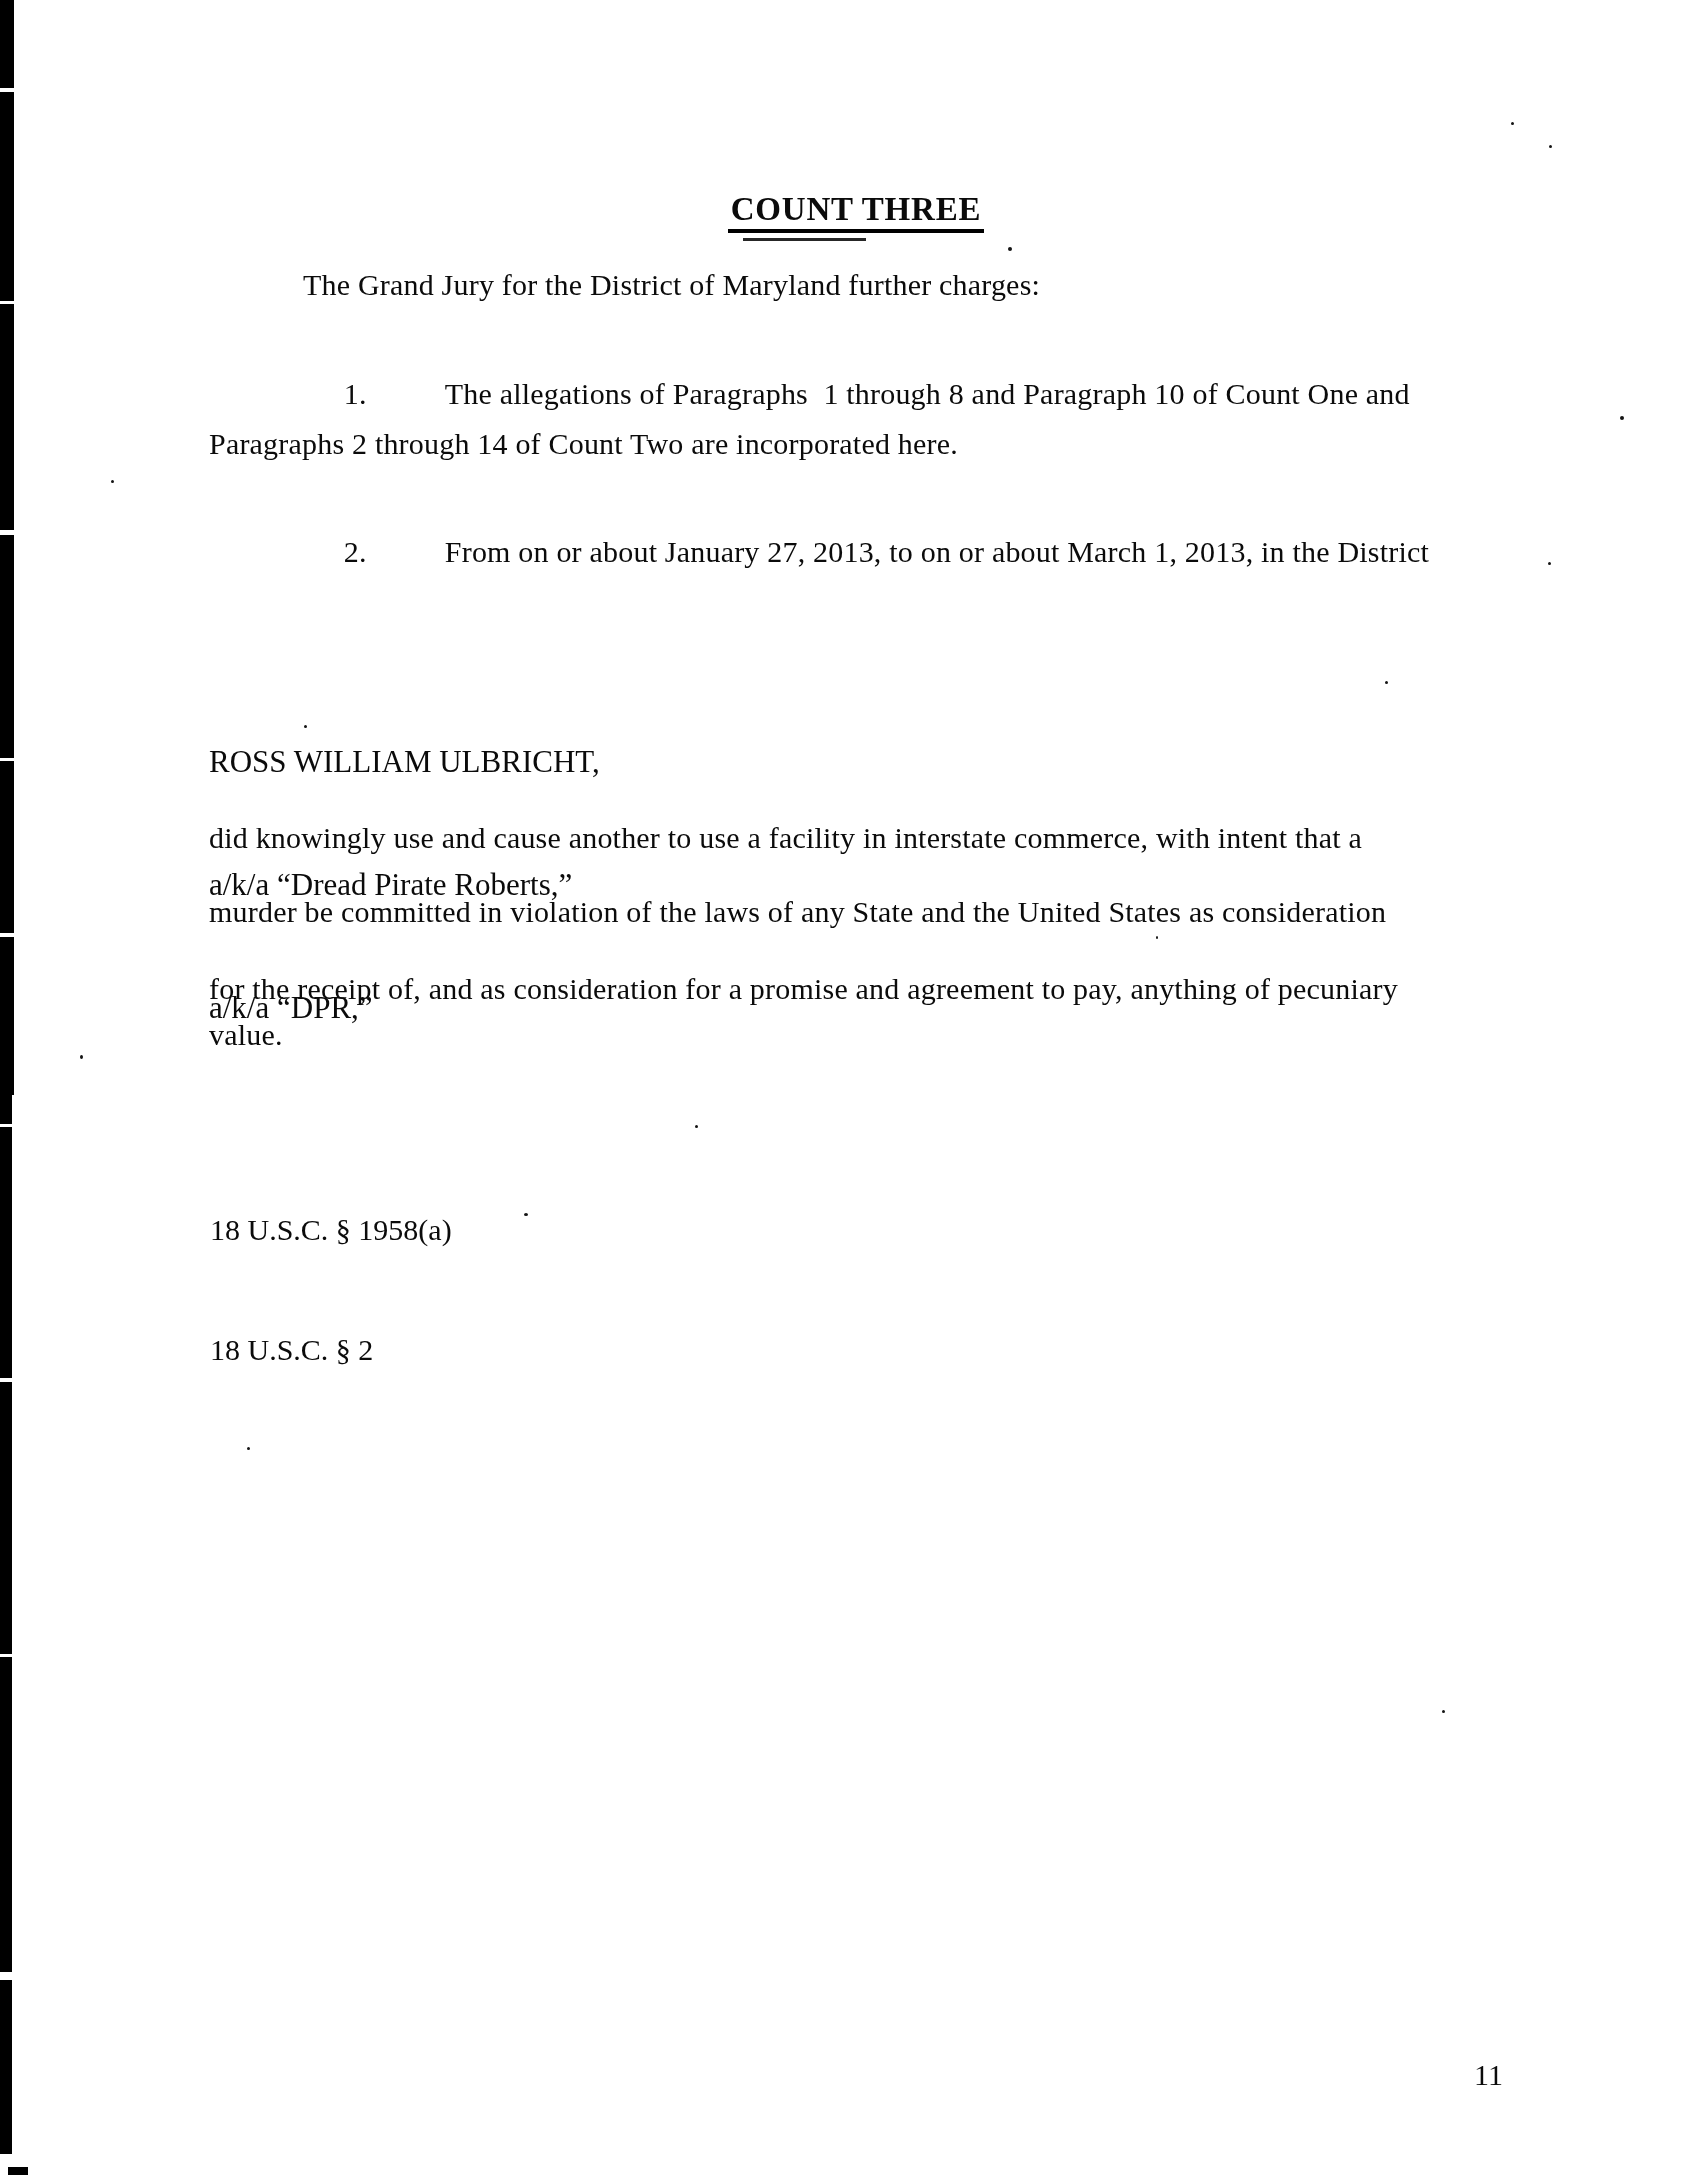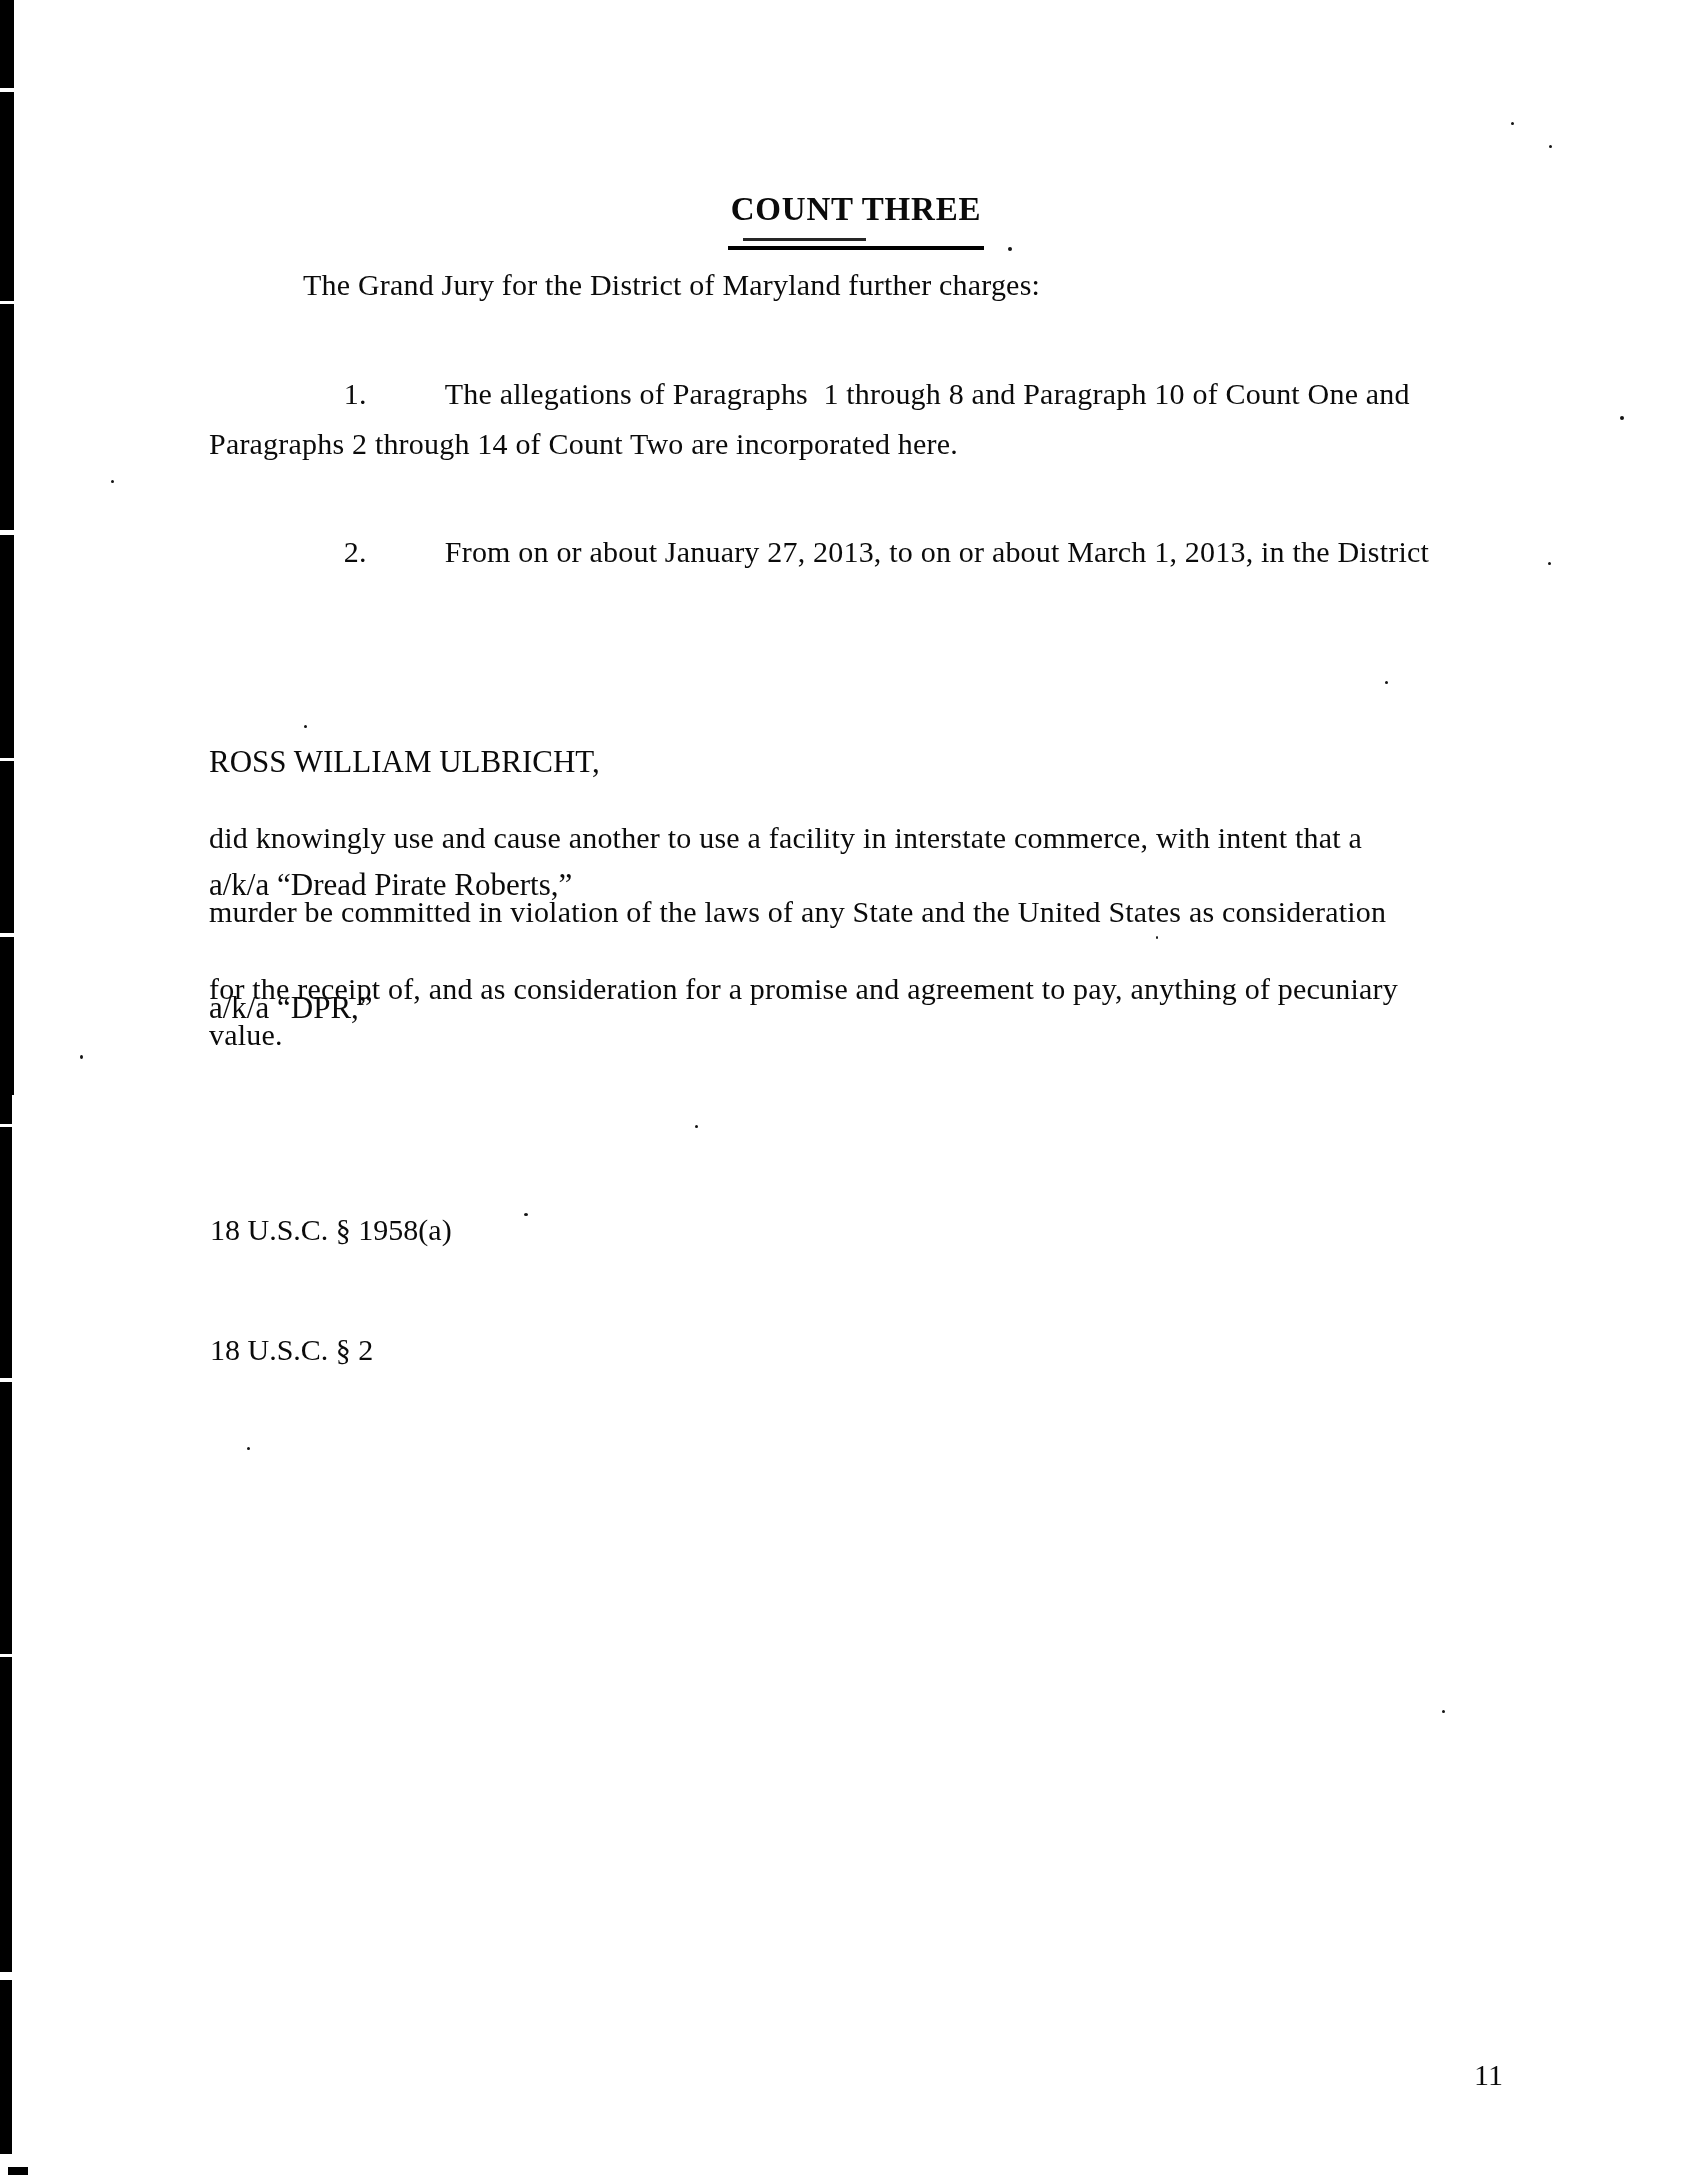--- a/index.html
+++ b/index.html
@@ -39,21 +39,21 @@
     text-align: center;
   }
   .heading-text {
     display: inline-block;
     font-size: 33px;
     line-height: 33px;
     font-weight: bold;
     letter-spacing: 0.8px;
     white-space: pre;
     border-bottom: 4px solid #000;
-    padding: 0 3px 20px 3px;
+    padding: 0 3px 3px 3px;
   }
   .heading-underline2 {
     position: absolute;
     left: 743px;
     top: 238px;
     width: 123px;
     height: 3px;
     background: #000;
     opacity: 0.85;
   }

